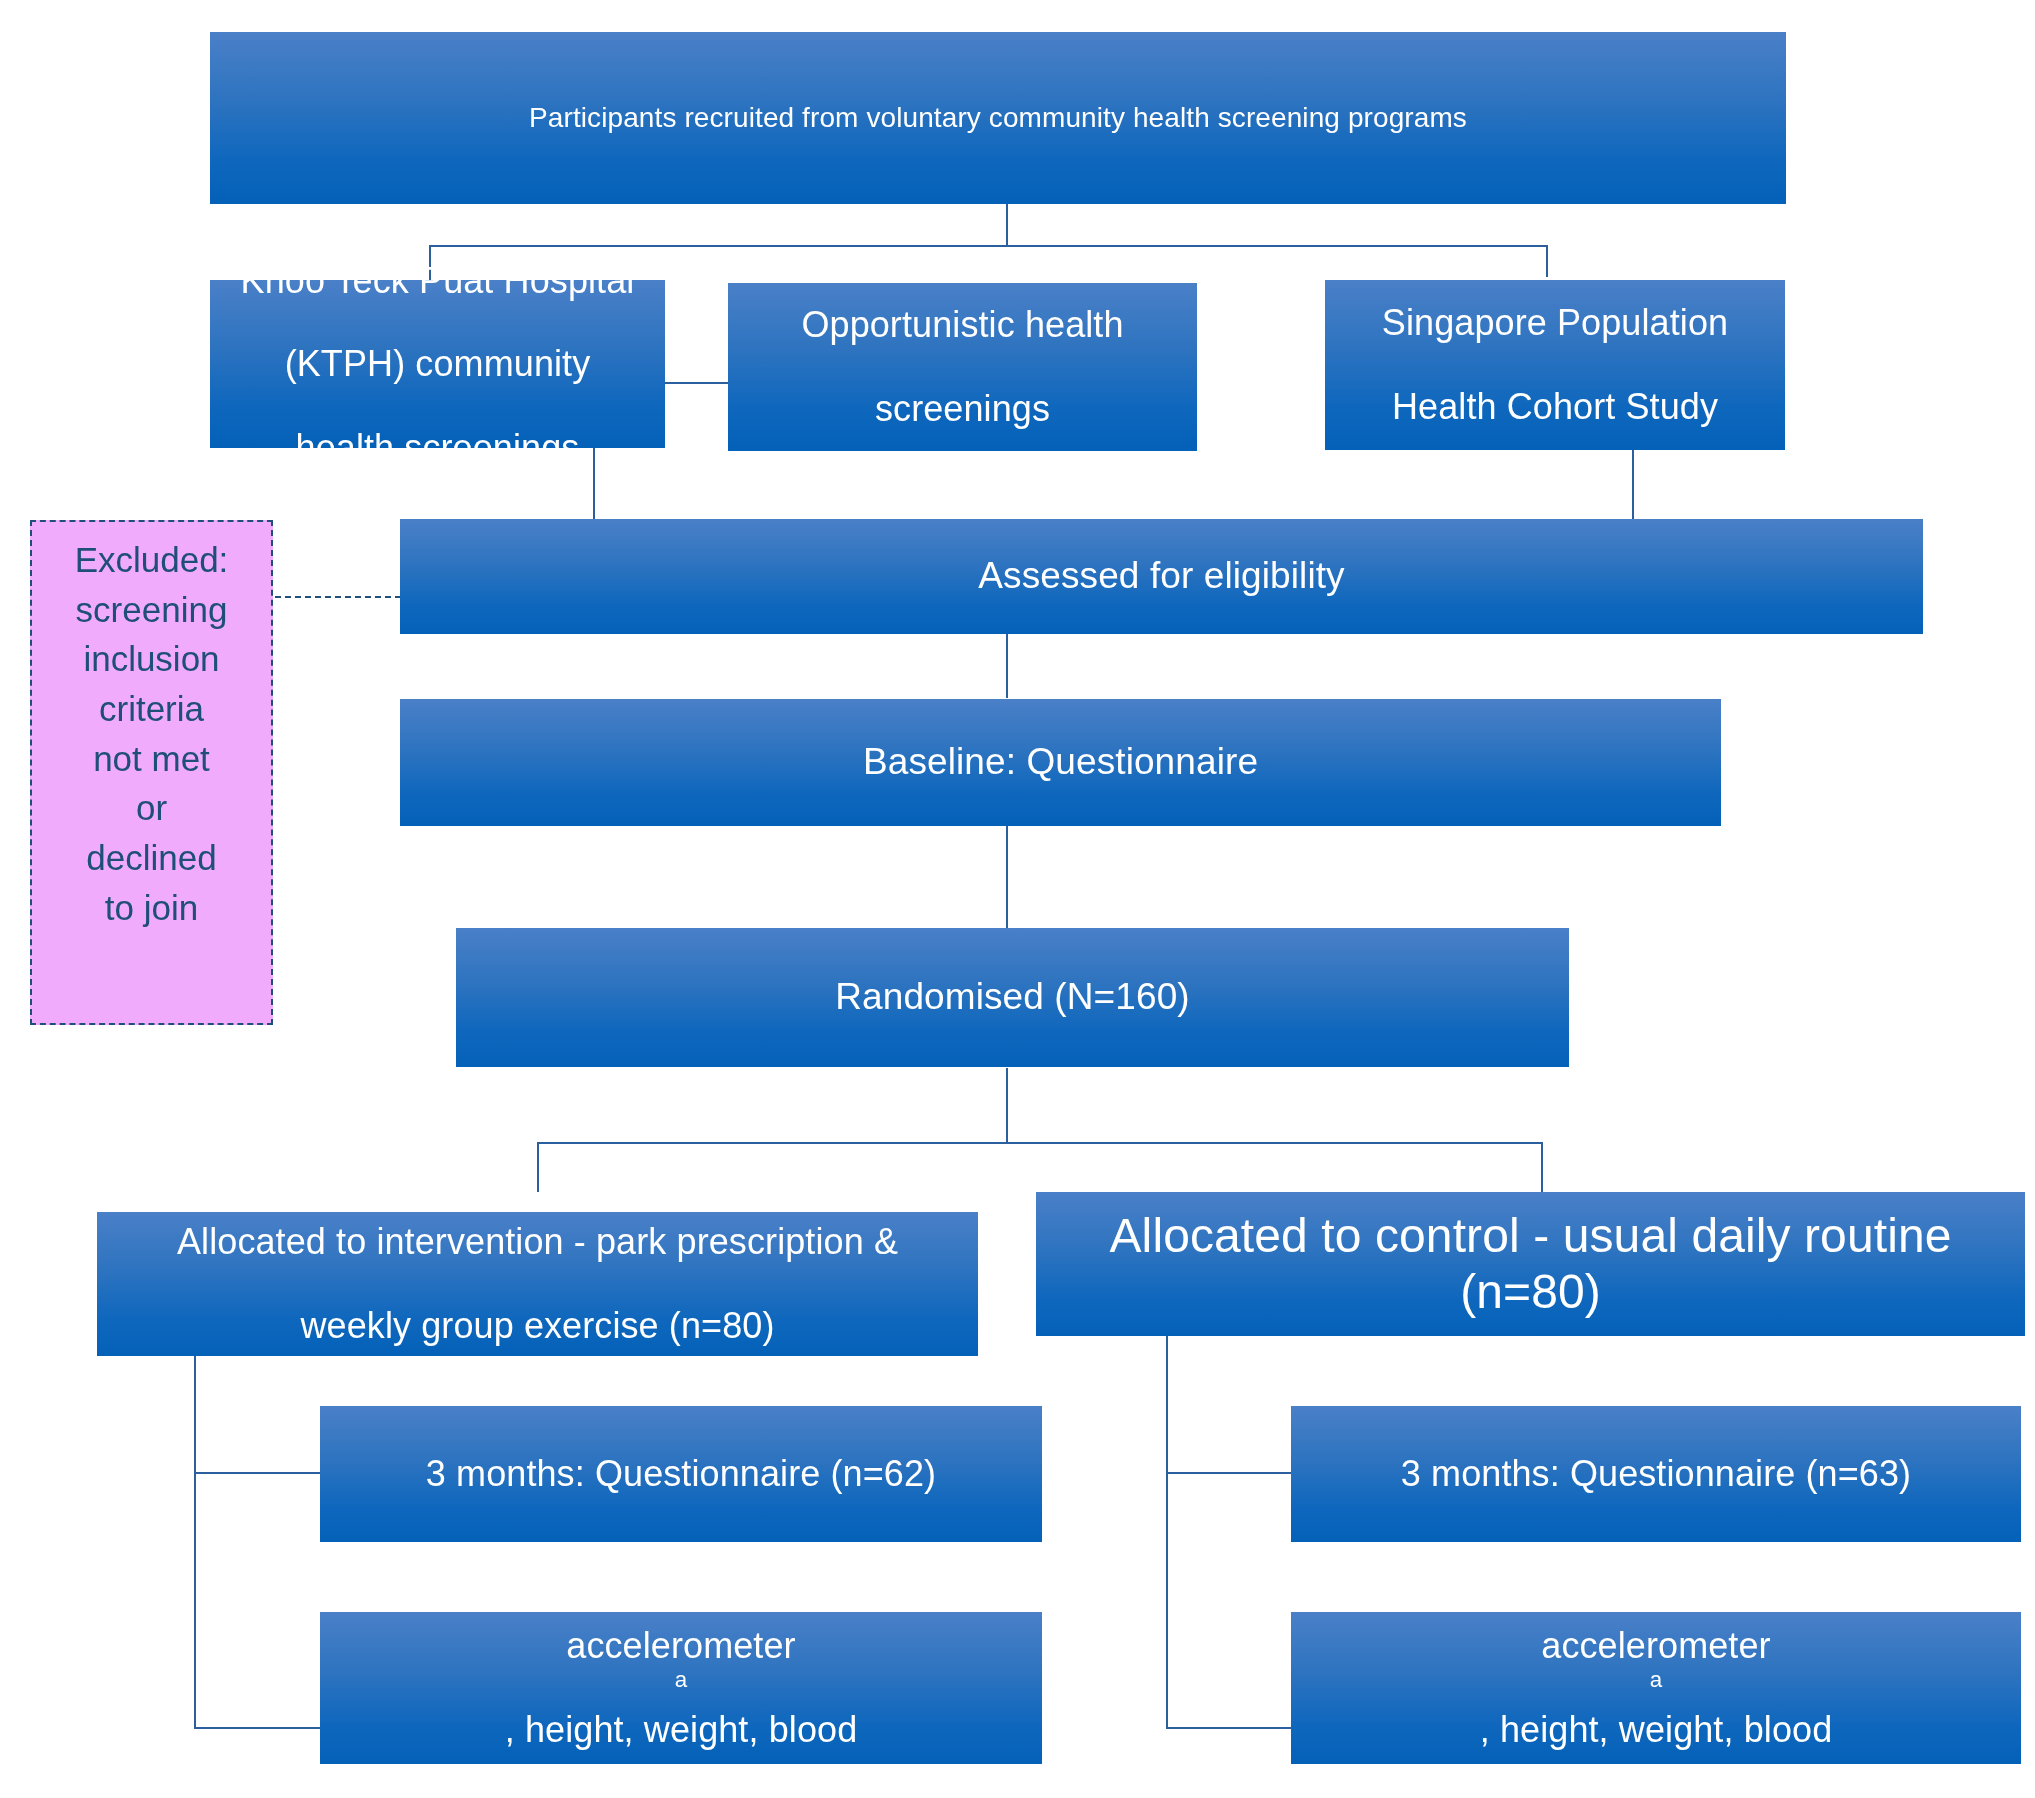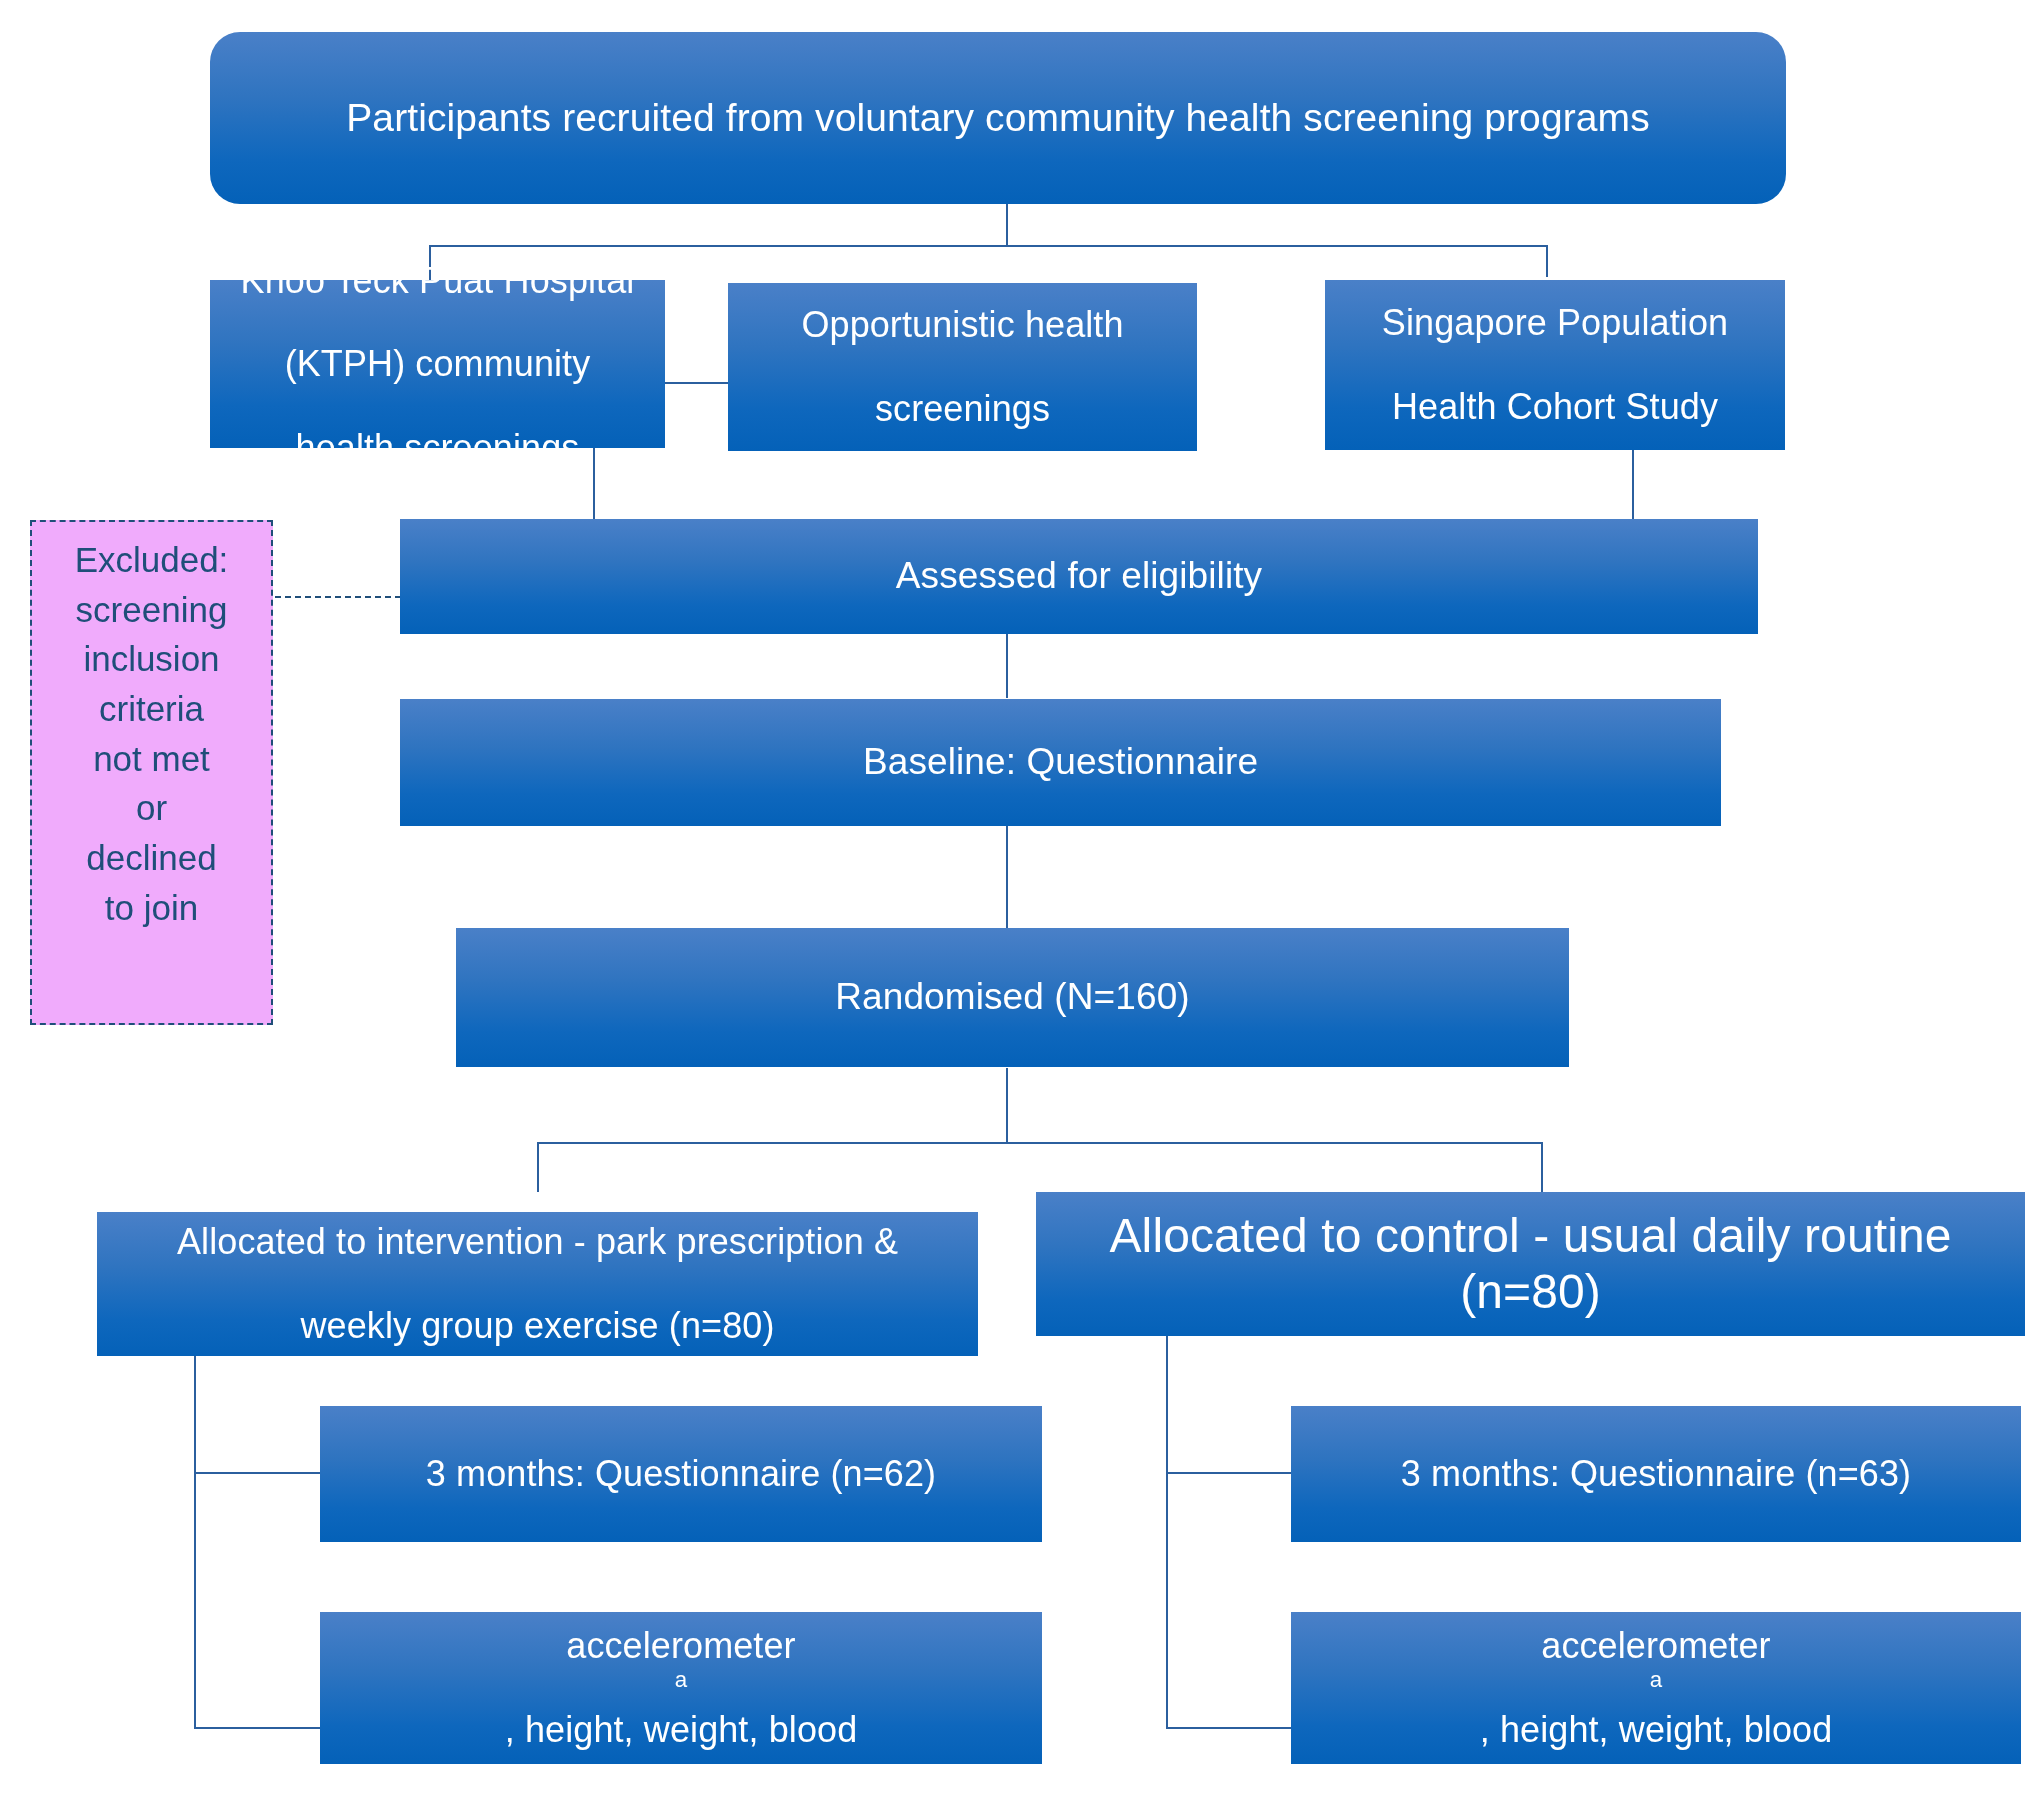--- a/index.html
+++ b/index.html
@@ -82,21 +82,21 @@
   <div class="ln lnv" style="left:1541px;top:1142px;width:1.8px;height:50px;"></div>
 
   <div class="ln lnv" style="left:194px;top:1336px;width:1.8px;height:393px;"></div>
   <div class="ln lnh" style="left:194px;top:1472px;width:126px;height:1.8px;"></div>
   <div class="ln lnh" style="left:194px;top:1727px;width:126px;height:1.8px;"></div>
 
   <div class="ln lnv" style="left:1166px;top:1336px;width:1.8px;height:393px;"></div>
   <div class="ln lnh" style="left:1166px;top:1472px;width:126px;height:1.8px;"></div>
   <div class="ln lnh" style="left:1166px;top:1727px;width:126px;height:1.8px;"></div>
 
-  <div class="node" style="left:210px;top:32px;width:1576px;height:172px;font-size:39px;border-radius:30px;">
+  <div class="node" style="left:210px;top:32px;width:1576px;height:172px;font-size:28px;">
     <span>Participants recruited from voluntary community health screening programs</span>
   </div>
 
   <div class="node" style="left:210px;top:280px;width:455px;height:168px;font-size:36px;">
     <span>
       <span>Khoo Teck Puat Hospital</span><br>
       <span>(KTPH) community</span><br>
       <span>health screenings</span>
     </span>
   </div>
@@ -121,21 +121,21 @@
       <span>screening</span><br>
       <span>inclusion</span><br>
       <span>criteria</span><br>
       <span>not met</span><br>
       <span>or</span><br>
       <span>declined</span><br>
       <span>to join</span>
     </span>
   </div>
 
-  <div class="node" style="left:400px;top:519px;width:1358px;height:115px;font-size:37px;">
+  <div class="node" style="left:400px;top:519px;width:1523px;height:115px;font-size:37px;">
     <span>Assessed for eligibility</span>
   </div>
 
   <div class="node" style="left:400px;top:699px;width:1321px;height:127px;font-size:37px;">
     <span>Baseline: Questionnaire</span>
   </div>
 
   <div class="node" style="left:456px;top:928px;width:1113px;height:139px;font-size:37px;">
     <span>Randomised (N=160)</span>
   </div>

